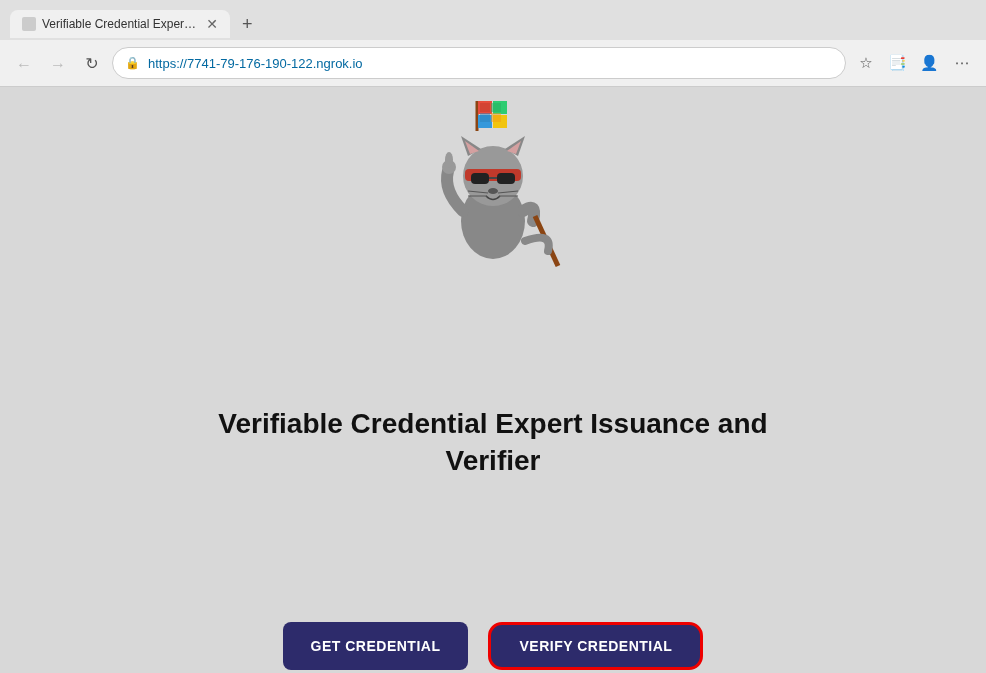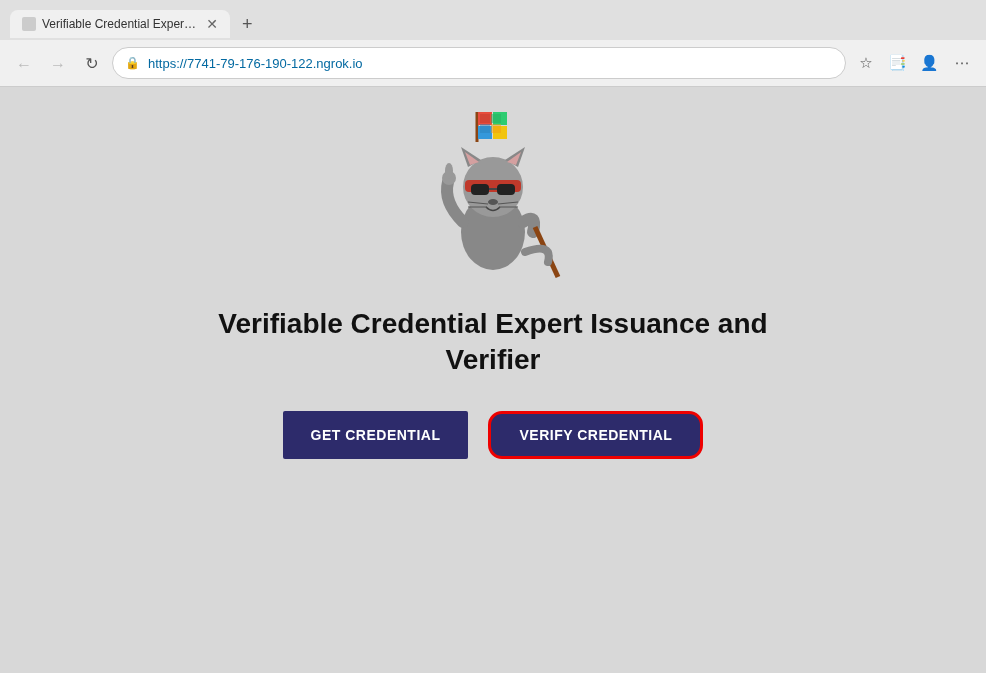--- a/index.html
+++ b/index.html
@@ -138,22 +138,22 @@
       font-size: 15px;
     }
 
     
     .page-content {
       background: #d8d8d8;
       height: calc(673px - 86px);
       display: flex;
       flex-direction: column;
       align-items: center;
-      justify-content: flex-start;
-      padding: 15px;
+      justify-content: space-between;
+      padding: 4px;
     }
 
     .mascot-container {
       margin-bottom: 20px;
     }
 
     .mascot-svg {
       width: 160px;
       height: 180px;
     }
@@ -171,21 +171,21 @@
     .buttons-row {
       display: flex;
       gap: 20px;
       align-items: center;
     }
 
     .btn-get-credential {
       background: #2d2b6b;
       color: #fff;
       border: none;
-      border-radius: 2px;
+      border-radius: 8px;
       padding: 16px 28px;
       font-size: 14px;
       font-weight: 700;
       letter-spacing: 0.5px;
       cursor: pointer;
       text-transform: uppercase;
       min-width: 180px;
     }
 
     .btn-verify-credential {

